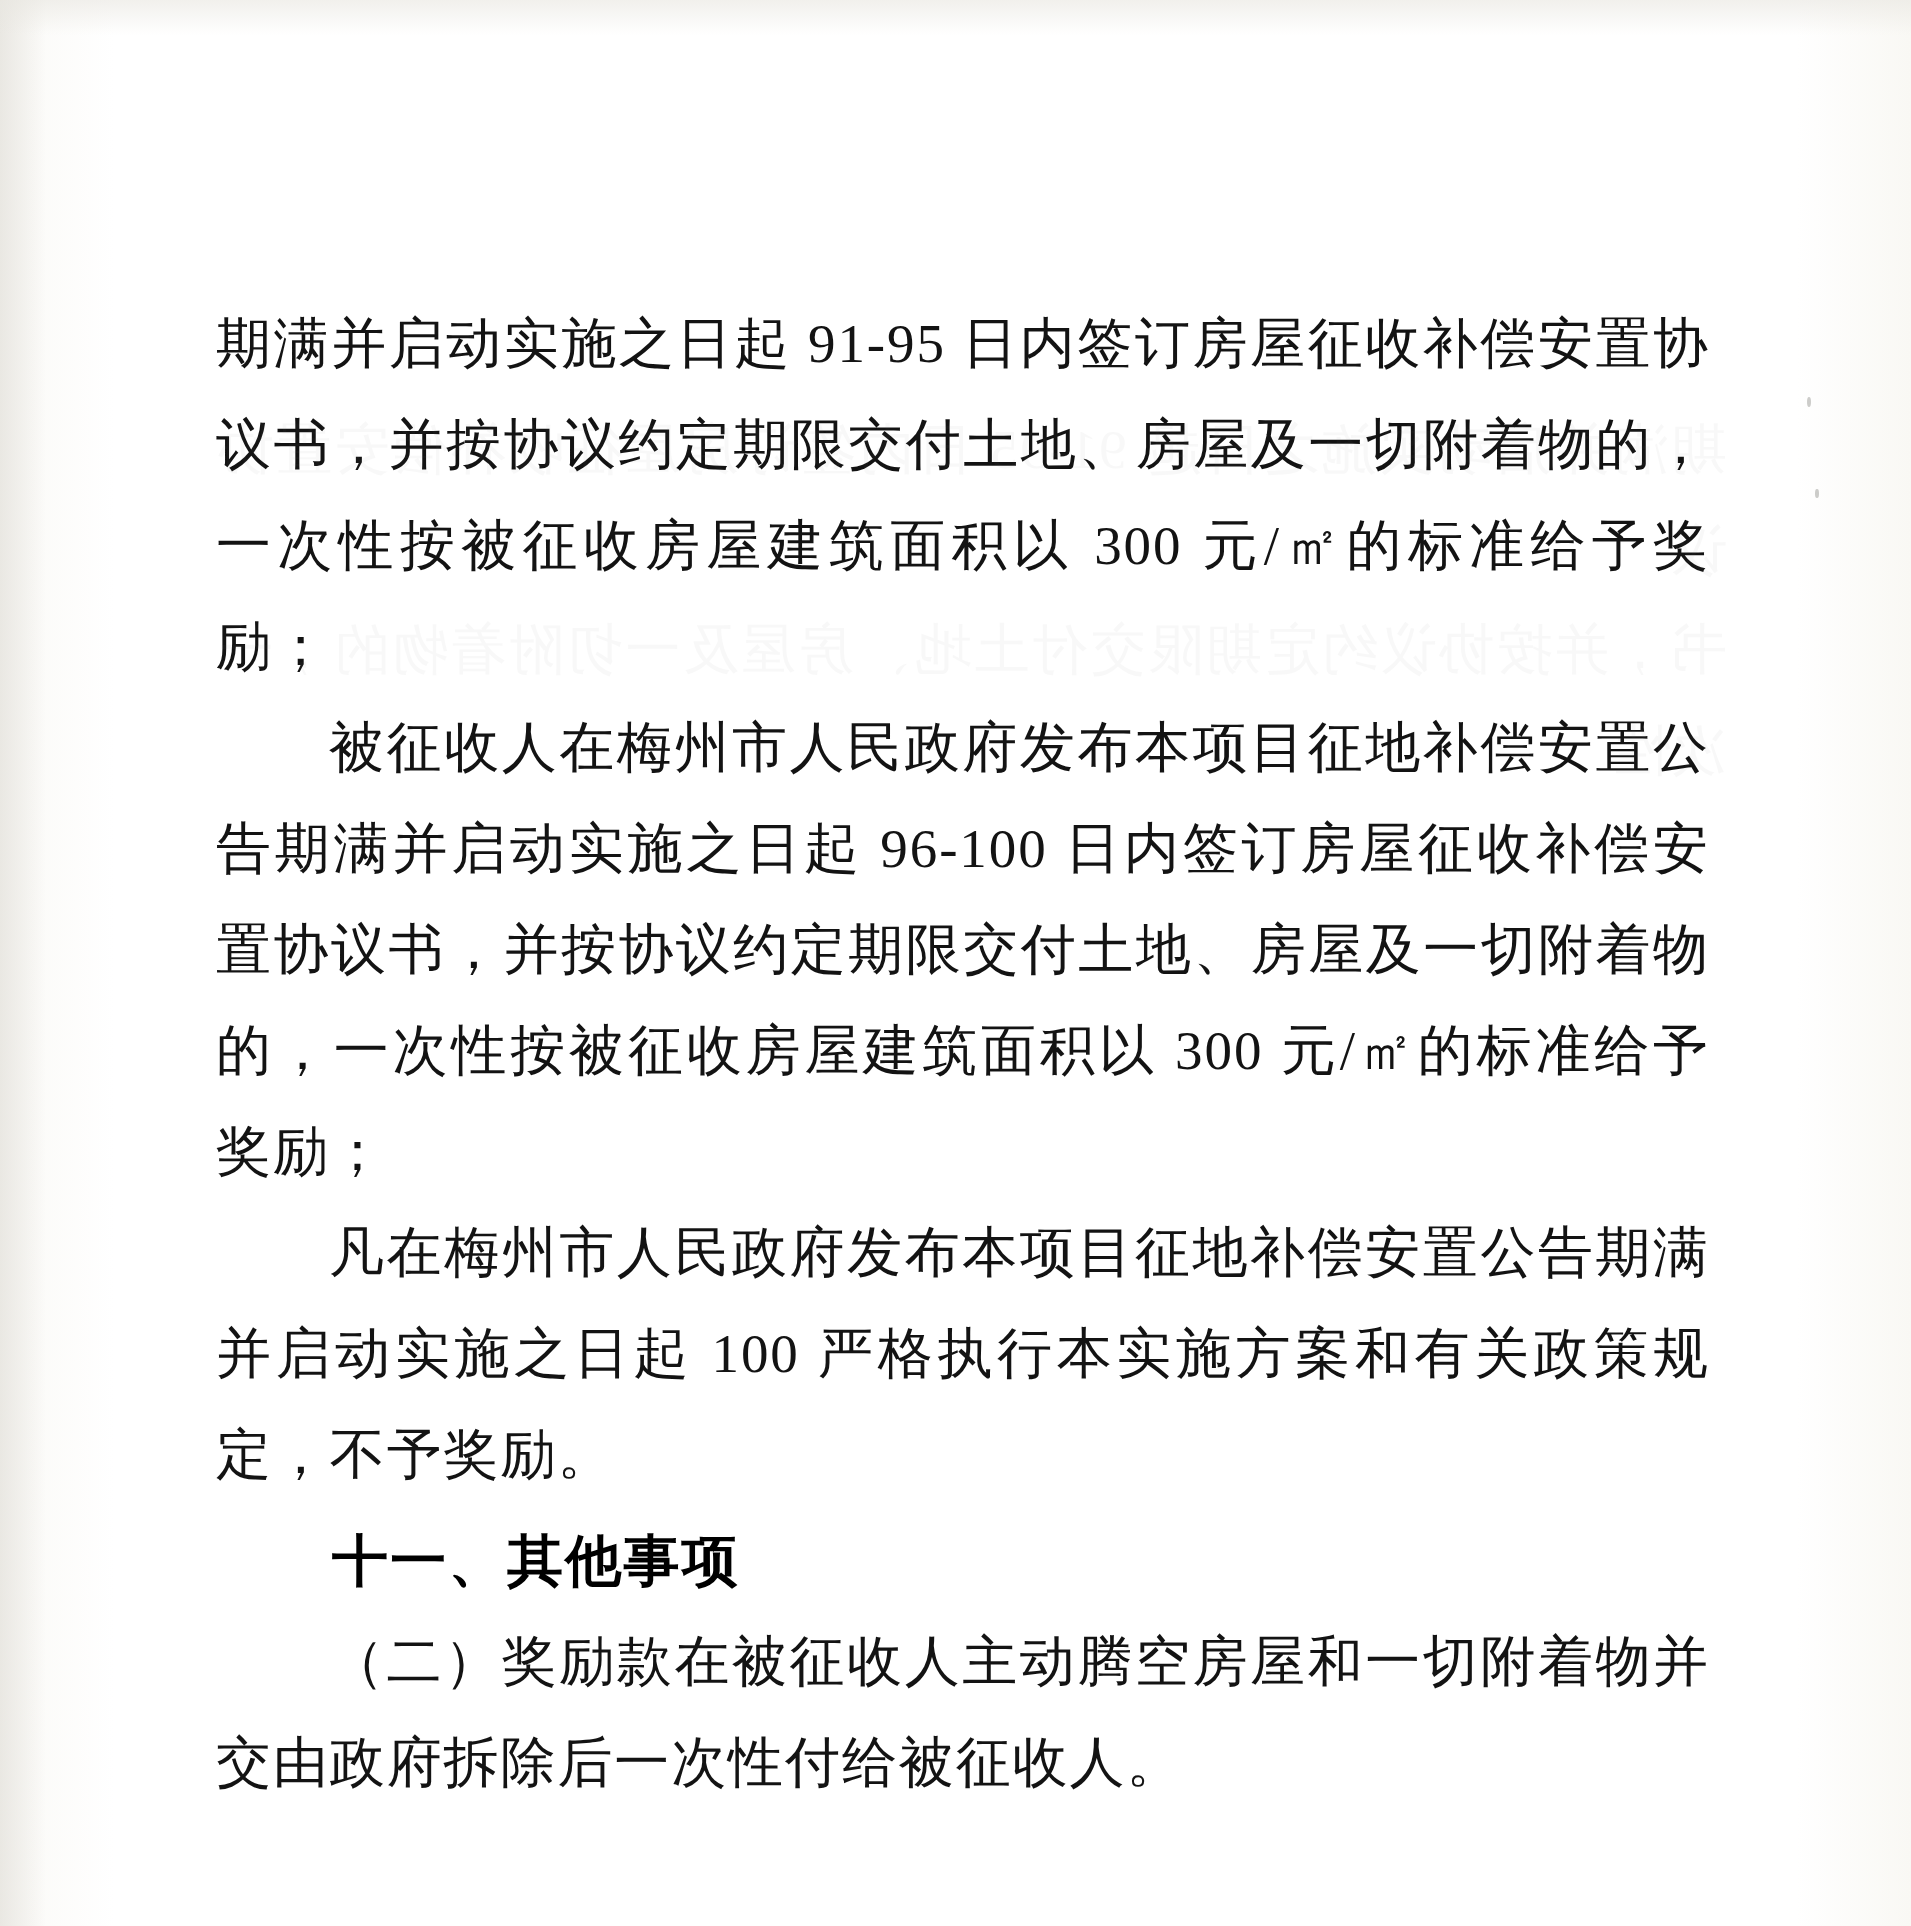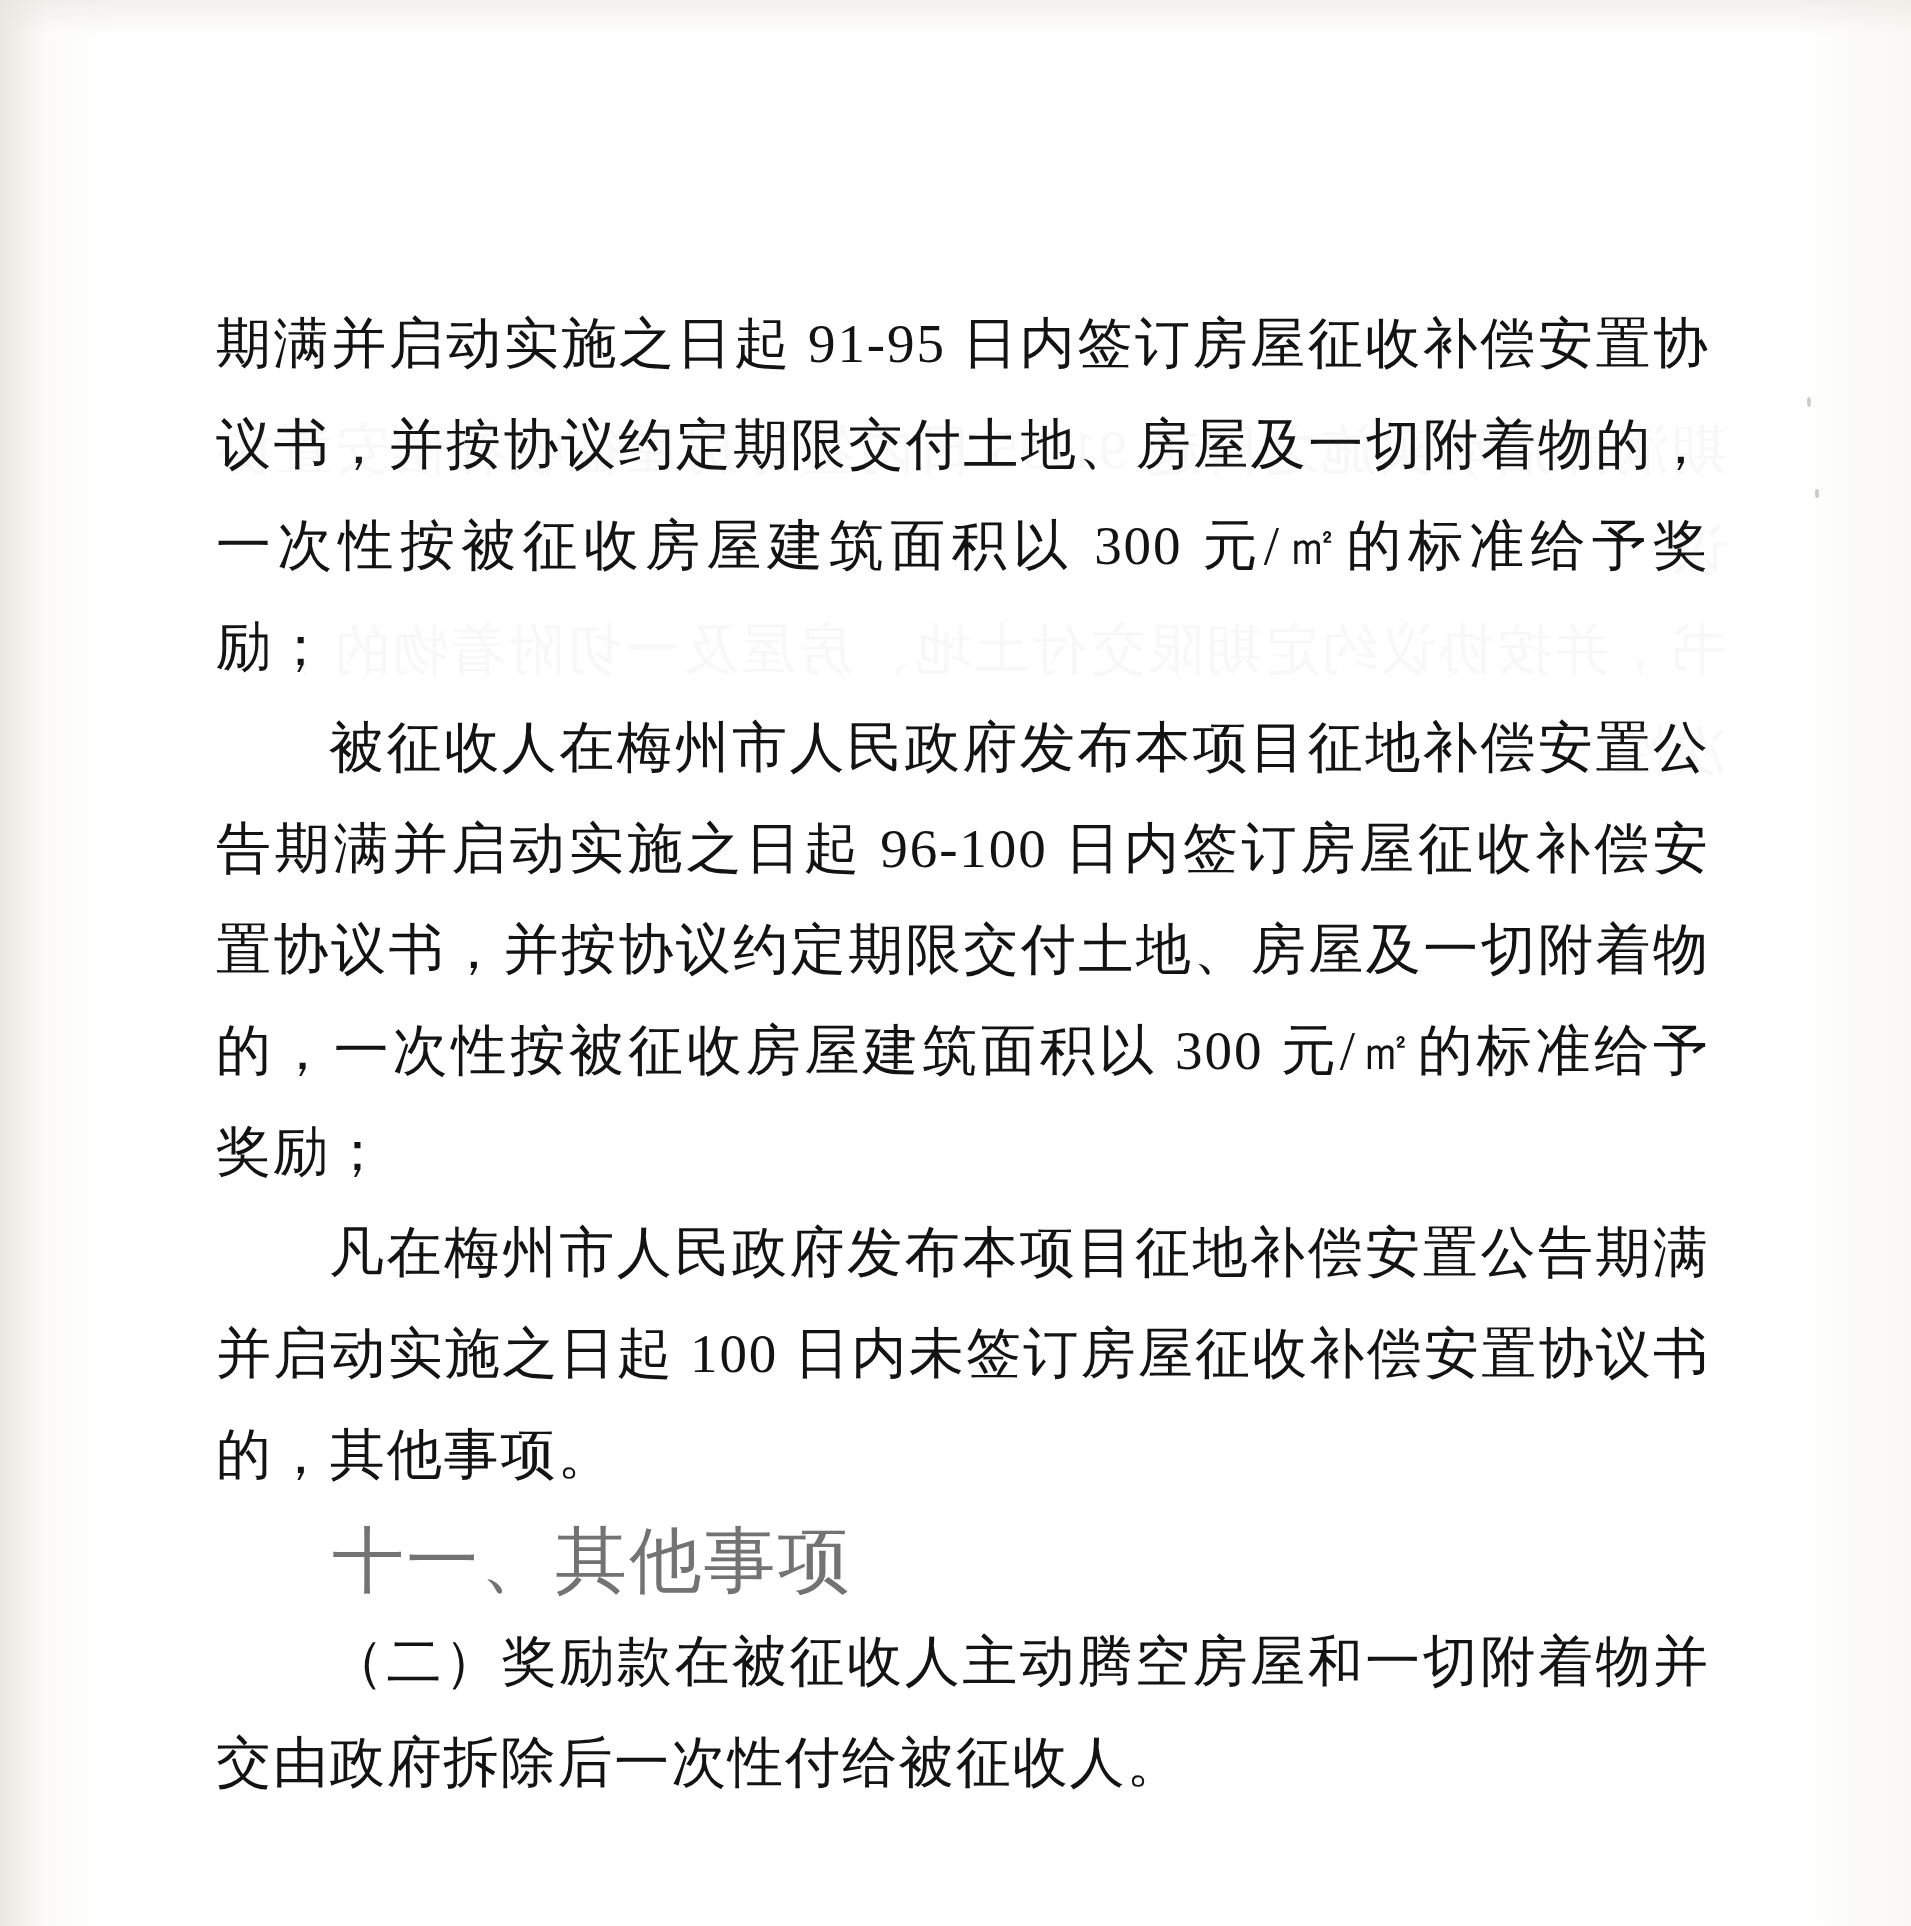--- a/index.html
+++ b/index.html
@@ -61,25 +61,25 @@
     text-justify: inter-character;
     text-indent: 113px;
     margin: 0 16px 0 0;
     word-break: break-all;
   }
   .para.no-indent {
     text-indent: 0;
   }
 
   .heading {
-    font-size: 72px;
+    font-size: 56px;
     line-height: 101px;
     letter-spacing: 2.3px;
-    font-weight: normal;
-    color: #737373;
+    font-weight: bold;
+    color: #000000;
     text-indent: 116px;
     margin: 4.6px 0 0 0;
     font-family: "Liberation Sans", "DejaVu Sans", sans-serif;
   }
 
   
   .ghost {
     position: absolute;
     left: 216px;
     width: 1510px;
@@ -112,21 +112,21 @@
 
   <div class="speck" style="left:1807px; top:397px; width:3.9px; height:10px;"></div>
   <div class="speck" style="left:1815px; top:489px; width:3.5px; height:8.5px;"></div>
 
   <div class="content">
 
     <p class="para no-indent">期满并启动实施之日起 91-95 日内签订房屋征收补偿安置协议书，并按协议约定期限交付土地、房屋及一切附着物的，一次性按被征收房屋建筑面积以 300 元/㎡的标准给予奖励；</p>
 
     <p class="para">被征收人在梅州市人民政府发布本项目征地补偿安置公告期满并启动实施之日起 96-100 日内签订房屋征收补偿安置协议书，并按协议约定期限交付土地、房屋及一切附着物的，一次性按被征收房屋建筑面积以 300 元/㎡的标准给予奖励；</p>
 
-    <p class="para">凡在梅州市人民政府发布本项目征地补偿安置公告期满并启动实施之日起 100 日内未签订房屋征收补偿安置协议书的，其他事项。</p>
+    <p class="para">凡在梅州市人民政府发布本项目征地补偿安置公告期满并启动实施之日起 100 严格执行本实施方案和有关政策规定，不予奖励。</p>
 
     <h2 class="heading">十一、其他事项</h2>
 
 
     <p class="para">（二）奖励款在被征收人主动腾空房屋和一切附着物并交由政府拆除后一次性付给被征收人。</p>
 
   </div>
 
   <div class="ghost" style="top: 399px;">期满并启动实施之日起 91-95 日内签订房屋征收补偿安置协议</div>
   <div class="ghost" style="top: 599px;">书，并按协议约定期限交付土地、房屋及一切附着物的，一次性</div>

